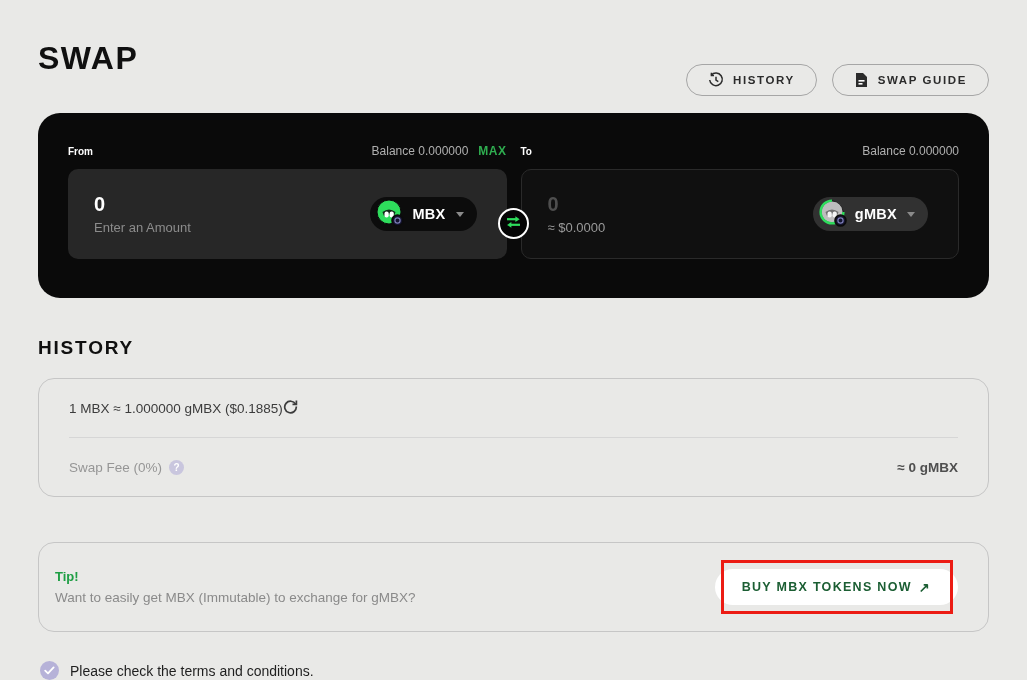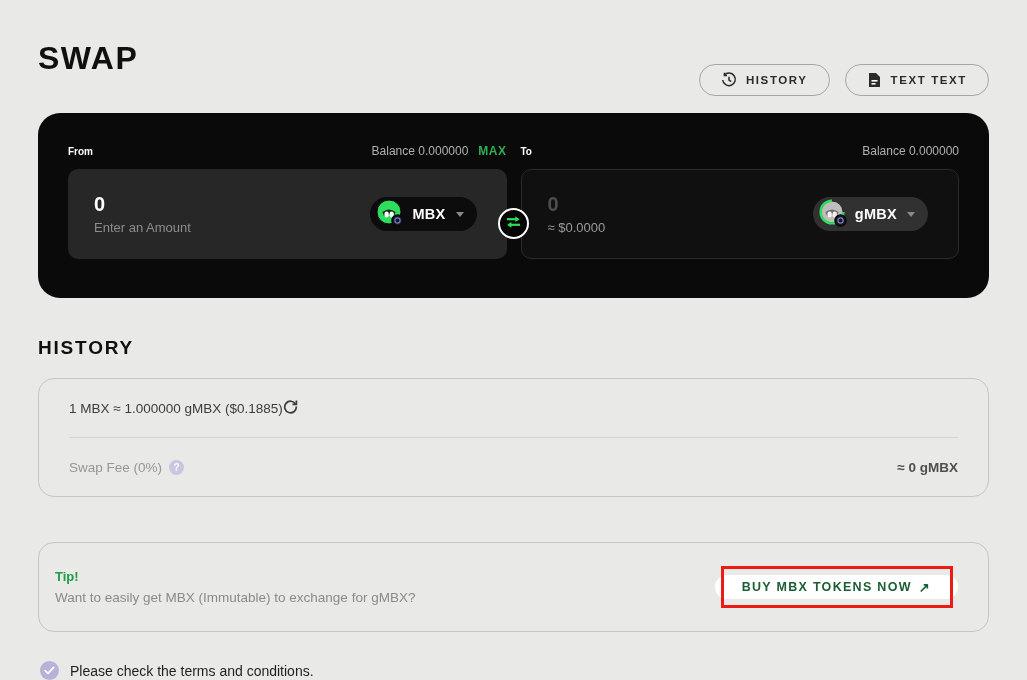--- a/index.html
+++ b/index.html
@@ -73,21 +73,21 @@
   .info-icon { width:15px; height:15px; border-radius:50%; background:#c9c6de; color:#ffffff;
     font-size:10px; font-weight:bold; display:flex; align-items:center; justify-content:center; }
   .fee-value { color:#4f4f4f; font-weight:bold; }
 
   
   .tip-card { margin-top:45px; border:1px solid #c6c6c6; border-radius:16px; height:90px;
     display:flex; align-items:center; justify-content:space-between; padding:0 16px; }
   .tip-title { color:#1e9e44; font-weight:bold; font-size:13px; }
   .tip-desc { margin-top:6px; color:#8a8a8a; font-size:13.5px; }
   .buy-wrap { position:relative; margin-right:14px; }
-  .buy-btn { background:#ffffff; border:none; border-radius:19px; height:24px; padding:0 27px;
+  .buy-btn { background:#ffffff; border:none; border-radius:19px; height:36px; padding:0 27px;
     color:#1b5e33; font-weight:bold; font-size:12.5px; letter-spacing:1.3px;
     display:flex; align-items:center; gap:7px; cursor:pointer; font-family:inherit; }
   .buy-arrow { font-size:13px; font-weight:bold; }
   .red-annotation { position:absolute; left:6px; right:5px; top:-9px; bottom:-9px;
     border:3px solid #ec1c14; pointer-events:none; }
 
   
   .terms-row { display:flex; align-items:center; gap:11px; margin-top:29px; padding-left:2px; }
   .check-circle { width:19px; height:19px; border-radius:50%; background:#b6b2d8;
     display:flex; align-items:center; justify-content:center; border:none; cursor:pointer; padding:0; }
@@ -112,21 +112,21 @@
         <span>HISTORY</span>
       </button>
       <button class="pill-btn">
         <span>
           <svg width="15" height="16" viewBox="0 0 15 16">
             <path d="M2 1 h7 l4 4 v10 h-11 z" fill="#2b2b2b"></path>
             <rect x="4.5" y="8" width="6" height="1.6" fill="#ffffff"></rect>
             <rect x="4.5" y="11" width="4" height="1.6" fill="#ffffff"></rect>
           </svg>
         </span>
-        <span>TEXT TEXT</span>
+        <span>SWAP GUIDE</span>
       </button>
     </div>
   </div>
 
   <div class="swap-card">
 
     <div class="panel">
       <div class="panel-head">
         <span class="panel-label">From</span>
         <span class="balance-group">

